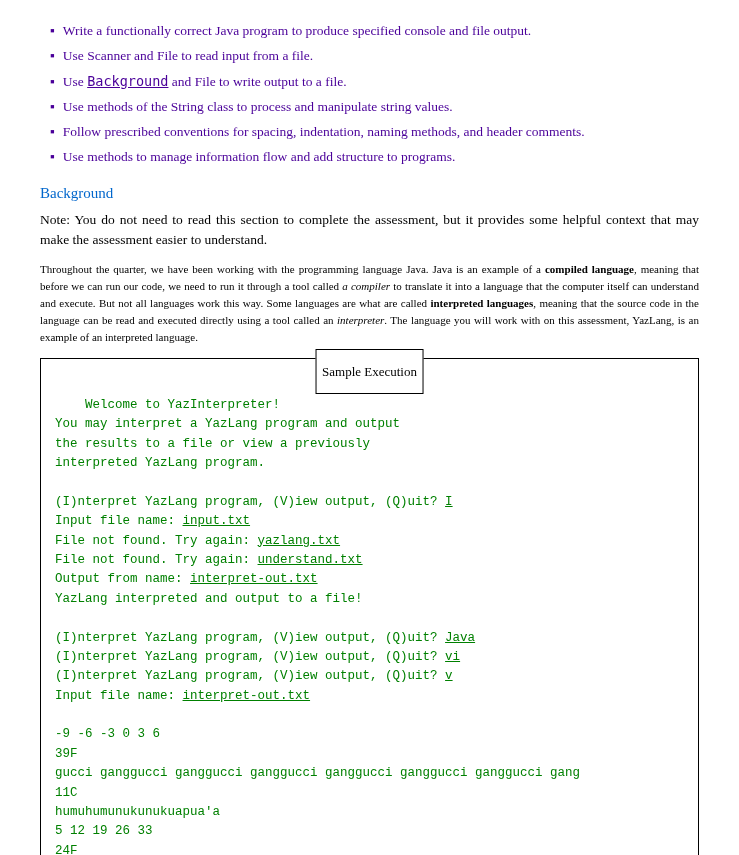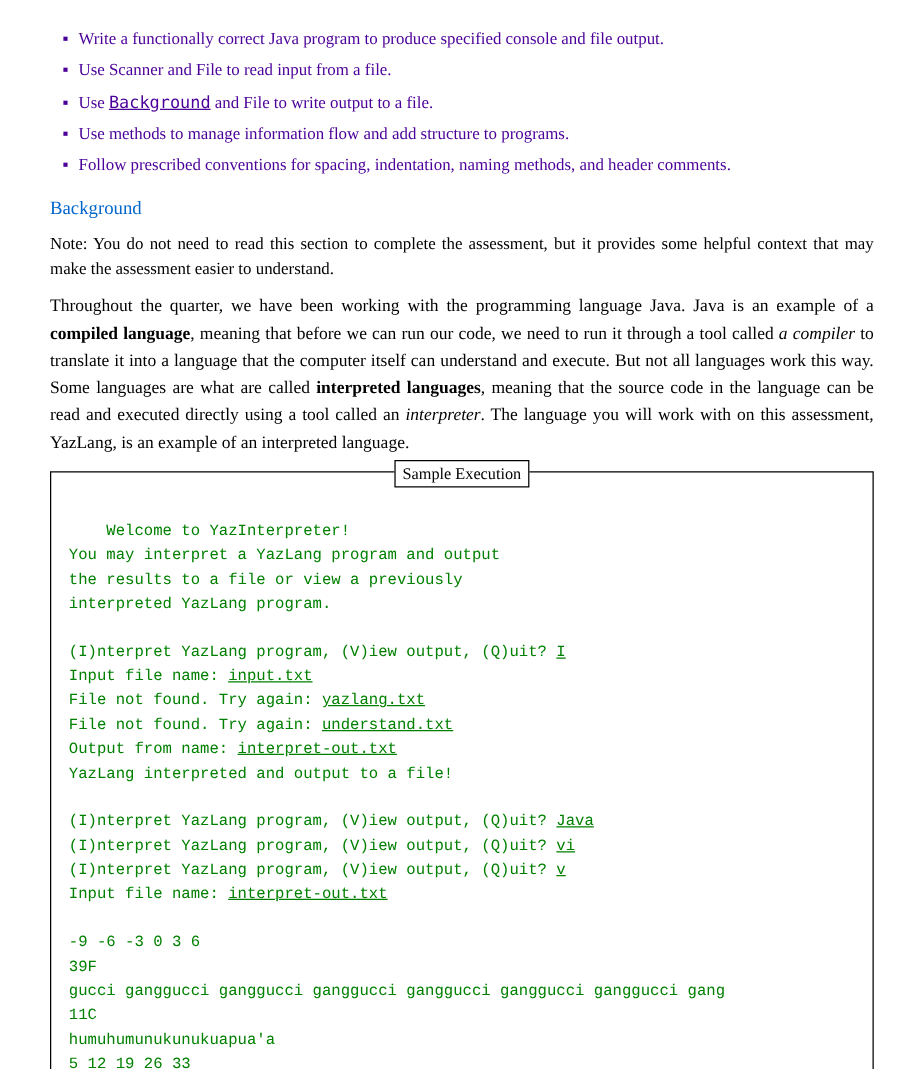--- a/index.html
+++ b/index.html
@@ -52,21 +52,21 @@
 
     .note-italic {
       margin-bottom: 10px;
       font-size: 13.5px;
       text-align: justify;
     }
 
     .body-paragraph {
       text-align: justify;
       margin-bottom: 10px;
-      font-size: 14px;
+      font-size: 11px;
       line-height: 1.55;
     }
 
     .bold {
       font-weight: bold;
     }
 
     .italic {
       font-style: italic;
     }
@@ -81,21 +81,21 @@
       margin: 12px 0;
       position: relative;
     }
 
     .sample-execution-label {
       position: absolute;
       top: -10px;
       left: 50%;
       transform: translateX(-50%);
       background: #fff;
-      padding: 0 6px;
+      padding: 12px 6px;
       font-size: 13px;
       border: 1px solid #000;
       white-space: nowrap;
     }
 
     .code-block {
       font-family: "Courier New", Courier, monospace;
       font-size: 12.5px;
       padding: 18px 14px 14px 14px;
       line-height: 1.55;
@@ -120,24 +120,27 @@
   </li>
   <li>
     <span>Use Scanner and File to read input from a file.</span>
   </li>
   <li>
     <span>
       <span>Use </span><span class="code-inline">Background</span><span> and File to write output to a file.</span>
     </span>
   </li>
   <li>
-    <span>Use methods to manage information flow and add structure to programs.</span>
+    <span>Use methods of the String class to process and manipulate string values.</span>
   </li>
   <li>
     <span>Follow prescribed conventions for spacing, indentation, naming methods, and header comments.</span>
+  </li>
+  <li>
+    <span>Use methods to manage information flow and add structure to programs.</span>
   </li>
 </ul>
 
 <h2 class="section-heading">Background</h2>
 
 <p class="note-italic">Note: You do not need to read this section to complete the assessment, but it provides some helpful context that may make the assessment easier to understand.</p>
 
 <p class="body-paragraph">
   <span>Throughout the quarter, we have been working with the programming language Java. Java is an example of a </span><span class="bold">compiled language</span><span>, meaning that before we can run our code, we need to run it through a tool called </span><span class="italic">a compiler</span><span> to translate it into a language that the computer itself can understand and execute. But not all languages work this way. Some languages are what are called </span><span class="bold">interpreted languages</span><span>, meaning that the source code in the language can be read and executed directly using a tool called an </span><span class="italic">interpreter</span><span>. The language you will work with on this assessment, YazLang, is an example of an interpreted language.</span>
 </p>

